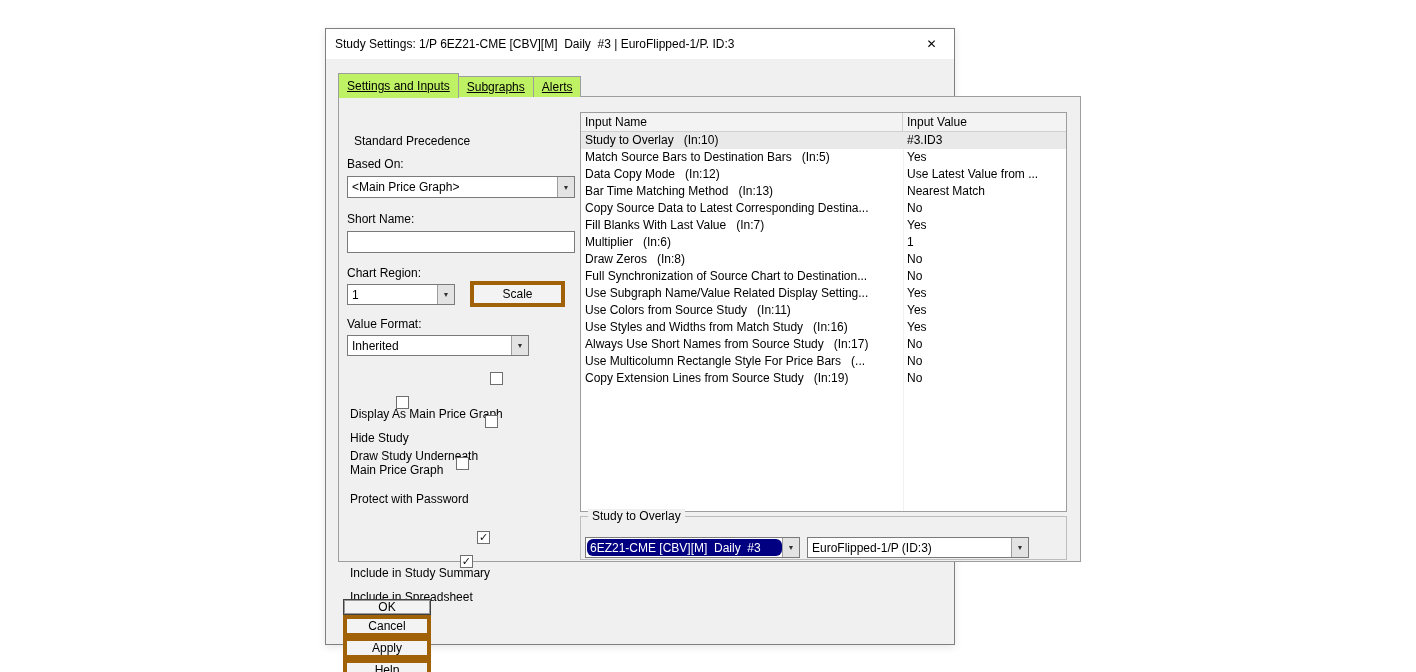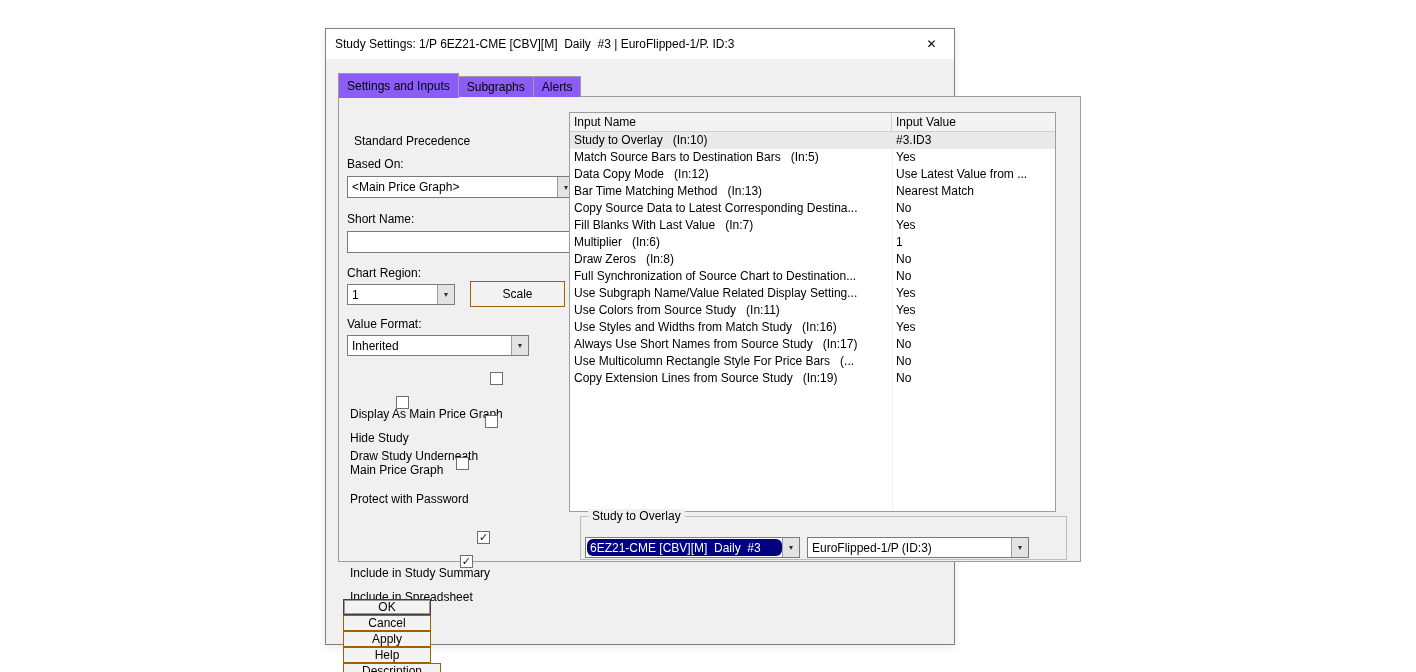--- a/index.html
+++ b/index.html
@@ -9,22 +9,22 @@
   .dialog { position:absolute; left:325px; top:28px; width:630px; height:617px;
             background:#f0f0f0; border:1px solid #7f7f7f; box-shadow:0 2px 8px rgba(0,0,0,0.10); }
 
   .titlebar { position:absolute; left:0; top:0; width:100%; height:30px; background:#ffffff;
               display:flex; align-items:center; }
   .title { padding-left:9px; font-size:12px; color:#000; white-space:pre; }
   .close { position:absolute; right:0; top:0; width:45px; height:29px; display:flex;
            align-items:center; justify-content:center; font-size:12px; color:#000; }
 
   .tabstrip { position:absolute; left:12px; top:43px; height:25px; display:flex; align-items:flex-end; z-index:3; }
-  .tab { font-size:12px; padding:3px 8px 0; background:#8b5cf6; border:1px solid #9d9d9d;
-         border-bottom:none; height:21px; white-space:nowrap; }
+  .tab { font-size:12px; padding:3px 8px 0; background:#bef264; border:1px solid #9d9d9d;
+         border-bottom:none; height:21px; white-space:nowrap;text-decoration:underline; }
   .tab + .tab { border-left:none; }
   .tab.active { height:25px; padding-top:5px; margin-bottom:-1px; position:relative; z-index:4; border-left:1px solid #9d9d9d; }
 
   .pane { position:absolute; left:12px; top:67px; width:743px; height:466px;
           background:#f0f0f0; border:1px solid #9d9d9d; }
 
   .lbl { position:absolute; font-size:12px; color:#000; white-space:nowrap; }
 
   .combo { position:absolute; height:22px; background:#fff; border:1px solid #7a7a7a; display:flex; }
   .combo .val { flex:1; font-size:12px; padding:3px 4px 0; overflow:hidden; white-space:pre; }
@@ -34,38 +34,38 @@
 
   .textinput { position:absolute; height:22px; background:#fff; border:1px solid #7a7a7a;
                font-size:12px; font-family:inherit; padding:0 4px; }
 
   .cb { position:absolute; display:flex; align-items:flex-end; gap:22px; font-size:12px;flex-direction:column; }
   .cb .box { width:13px; height:13px; background:#fff; border:1px solid #6e6e6e; flex:none;
              display:flex; align-items:center; justify-content:center; font-size:11px; line-height:1; color:#111; }
   .cb .cbl { white-space:nowrap; }
   .cb.wrap .cbl { white-space:normal; width:148px; line-height:1.15; }
 
-  .itable { position:absolute; left:230px; top:15px; width:487px; height:400px;
+  .itable { position:absolute; left:241px; top:15px; width:487px; height:400px;
             background:#fff; border:1px solid #9d9d9d; display:flex; flex-direction:column; }
   .thead { display:flex; height:19px; background:#f3f3f3; border-bottom:1px solid #d0d0d0; flex:none; }
   .th { font-size:12px; padding:2px 4px 0; white-space:nowrap; overflow:hidden; }
   .th.c0 { width:322px; flex:none; border-right:1px solid #d0d0d0; }
   .th.c1 { flex:1; }
   .tbody { position:relative; flex:1; overflow:hidden; }
   .tbody::before { content:""; position:absolute; left:322px; top:0; bottom:0; width:1px; background:#f1f1f1; }
   .tr { display:flex; height:17px; position:relative; }
   .tr.selected { background:#e9e9e9; }
   .td { font-size:12px; padding:1px 4px 0; white-space:pre; overflow:hidden; }
   .td-name { width:322px; flex:none; }
   .td-value { flex:1; }
 
   .groupbox { position:absolute; left:241px; top:419px; width:487px; height:44px; border:1px solid #bdbdbd; }
   .legendlbl { position:absolute; left:249px; top:412px; background:#f0f0f0; padding:0 4px; font-size:12px; white-space:nowrap; }
 
-  .btn { height:27px; background:#f3f3f3; border:1px solid #a16207; font-size:12px;
+  .btn { height:27px; background:#f3f3f3; border:4px solid #a16207; font-size:12px;
          font-family:inherit; color:#000; }
   .btn.default { border:1px solid #404040; box-shadow:inset 0 0 0 1px #9a9a9a; }
   .scalebtn { position:absolute; left:131px; top:184px; width:95px; height:26px; }
 
   .btnrow { position:absolute; left:17px; top:570px; width:743px; height:27px;
             display:flex; justify-content:space-between;flex-direction:column; }
   .btnrow .btn { width:88px; }
   .btnrow .btn:nth-child(5){ width:98px; }
   .btnrow .btn:nth-child(6){ width:108px; }
   .btnrow .btn:nth-child(7){ width:112px; }

